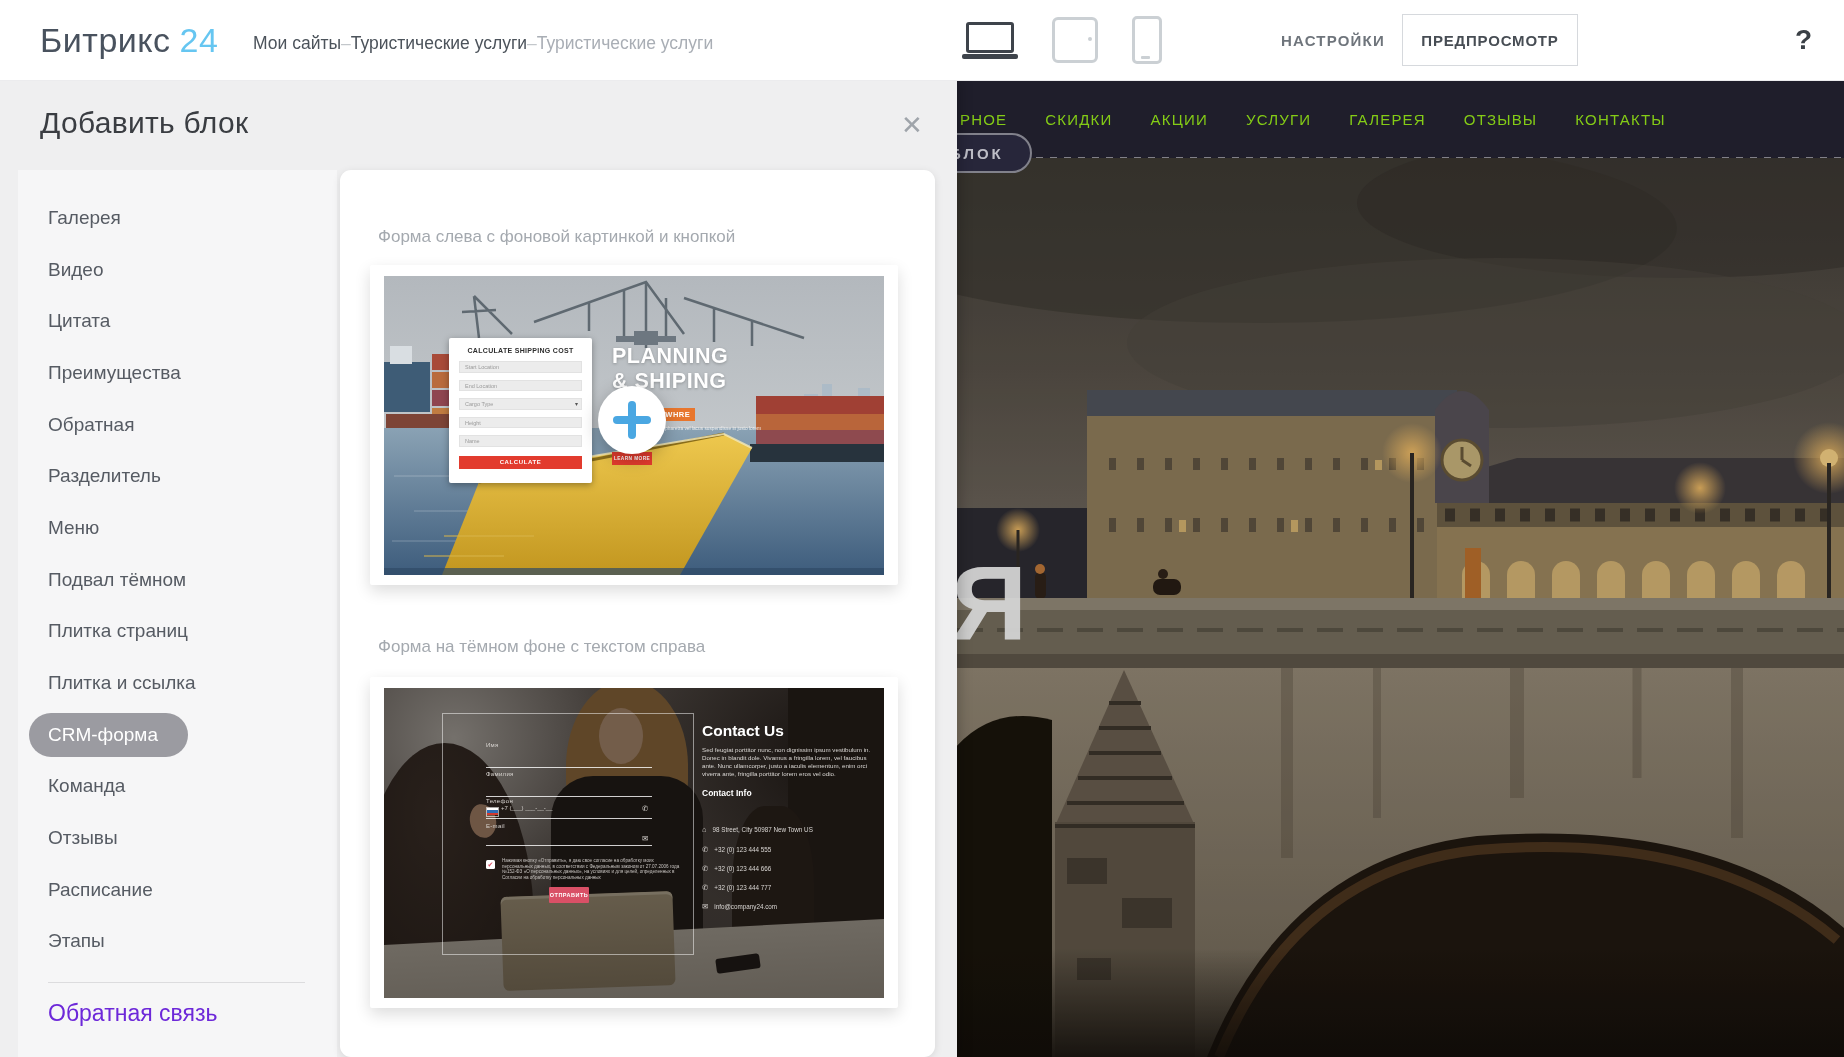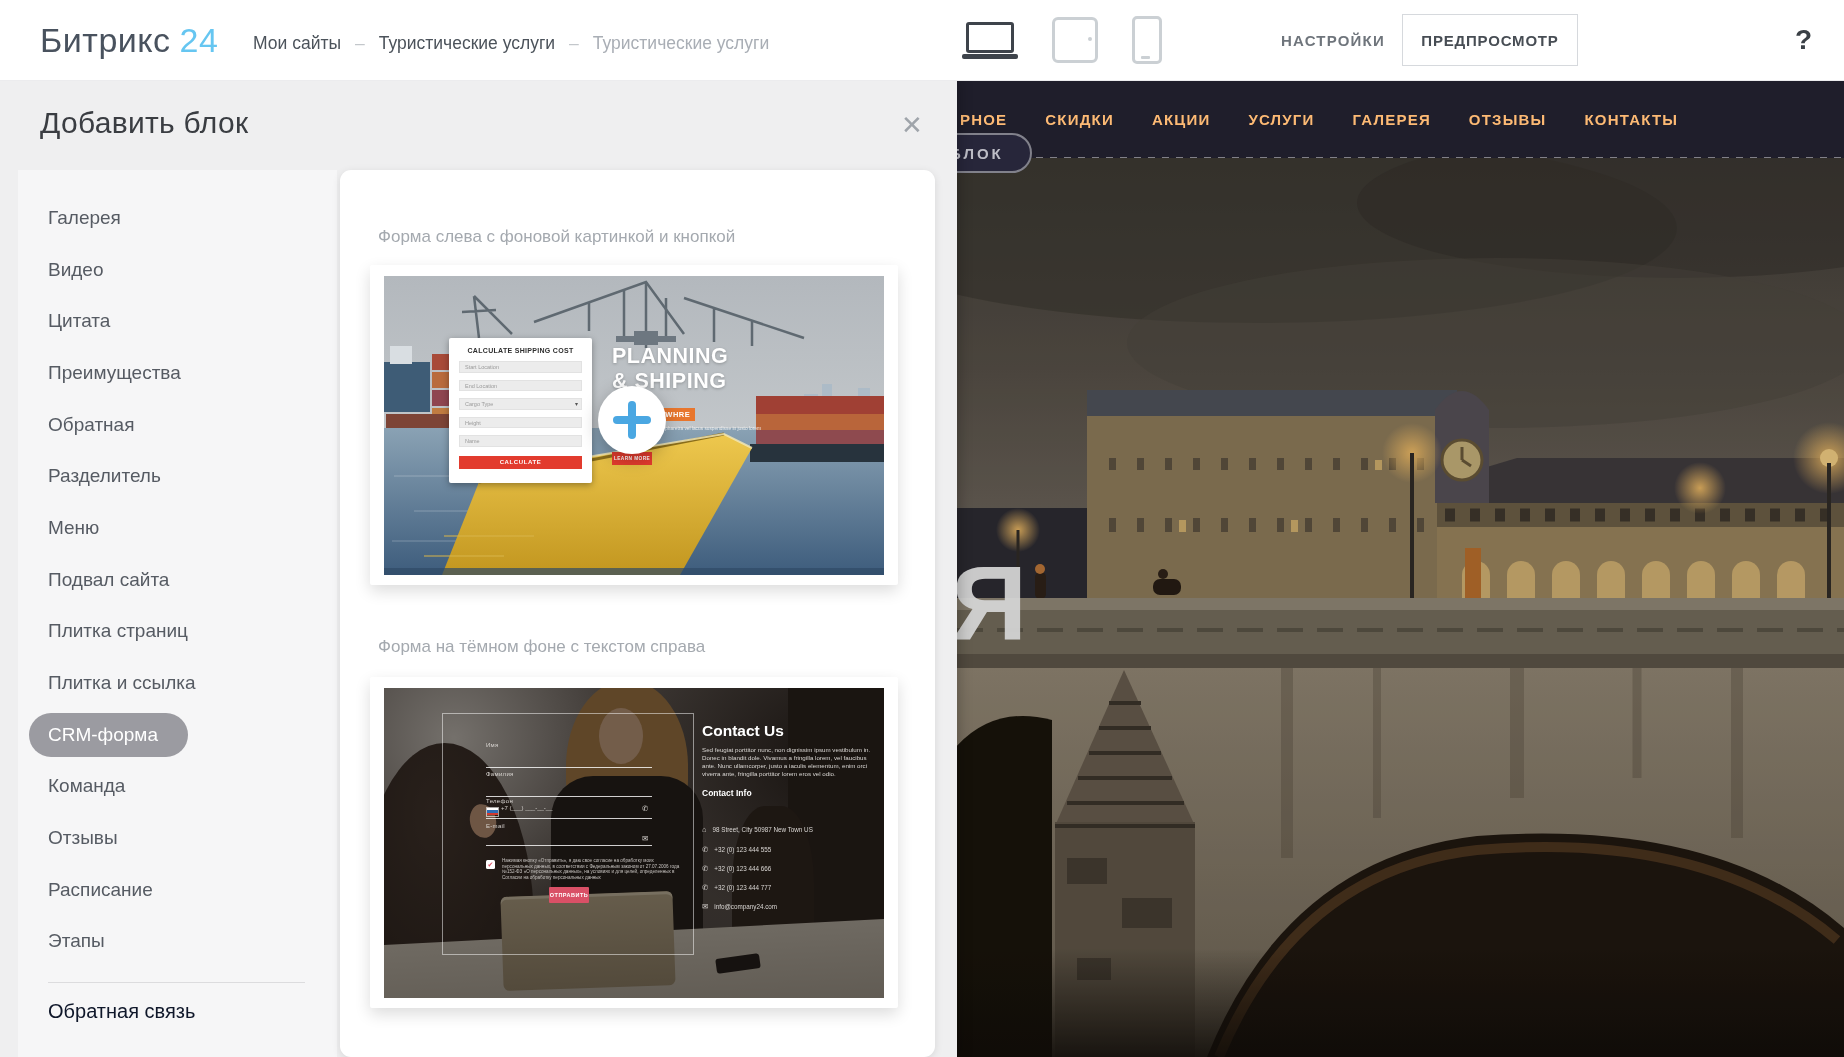--- a/index.html
+++ b/index.html
@@ -3,21 +3,21 @@
 <meta charset="utf-8">
 <style>
   html,body{margin:0;padding:0;background:#fff;font-family:"Liberation Sans",sans-serif;}
   #app{position:relative;width:1844px;height:1057px;overflow:hidden;background:#fff;}
 
   
   #header{position:absolute;top:0;left:0;width:1844px;height:80px;background:#fff;z-index:40;border-bottom:1px solid #ececee;}
   .logo{position:absolute;left:40px;top:0;height:80px;display:flex;align-items:center;font-size:34px;font-weight:500;letter-spacing:.5px;cursor:pointer;}
   .logo .l1{color:#49525e;}
   .logo .l2{color:#66c6f1;margin-left:9px;}
-  .crumbs{position:absolute;left:253px;top:0;height:87px;display:flex;align-items:center;gap:14px;font-size:17.5px;}
+  .crumbs{position:absolute;left:253px;top:0;height:87px;display:flex;align-items:center;font-size:17.5px;}
   .crumb{color:#4c535b;cursor:pointer;white-space:nowrap;}
   .crumb.last{color:#a9aeb5;cursor:default;}
   .crumb-sep{color:#c3c7cb;}
   .devices{position:absolute;left:962px;top:0;height:80px;display:flex;align-items:center;gap:34px;}
   .dev{cursor:pointer;display:flex;flex-direction:column;align-items:center;}
   .lap-scr{width:42px;height:25px;border:3px solid #3e444b;border-radius:3px;background:#fff;}
   .lap-base{width:56px;height:5px;background:#3e444b;border-radius:2px;margin-top:1px;}
   .tab-body{width:40px;height:40px;border:3px solid #cbd0d4;border-radius:6px;background:#fff;position:relative;}
   .tab-body::after{content:"";position:absolute;right:3px;top:17px;width:4px;height:4px;border-radius:50%;background:#cbd0d4;}
   .pho-body{width:24px;height:42px;border:3px solid #cbd0d4;border-radius:5px;background:#fff;position:relative;}
@@ -25,35 +25,35 @@
   .settings{position:absolute;left:1281px;top:0;height:80px;display:flex;align-items:center;font-size:15px;font-weight:700;letter-spacing:1.2px;color:#6f757c;cursor:pointer;}
   .btn-preview{position:absolute;left:1402px;top:14px;width:176px;height:52px;background:#fff;border:1px solid #d6d9dd;color:#474d54;font-size:15px;font-weight:700;letter-spacing:.8px;display:flex;align-items:center;justify-content:center;cursor:pointer;box-sizing:border-box;}
   .btn-publish{position:absolute;left:1594px;top:14px;width:172px;height:52px;background:#55c3ee;border-radius:2px;color:#fff;font-size:15px;font-weight:700;letter-spacing:.8px;display:flex;align-items:center;justify-content:center;cursor:pointer;}
   .help{position:absolute;left:1795px;top:0;height:80px;display:flex;align-items:center;font-size:28px;font-weight:700;color:#3a4046;cursor:pointer;}
 
   
   #stage{position:absolute;top:80px;left:0;right:0;bottom:0;background:#2a2a33;z-index:1;}
   .sitenav{position:absolute;top:0;left:0;right:0;height:78px;background:#1f1e2b;}
   .sitenav::after{content:"";position:absolute;left:0;right:0;bottom:-1px;height:2px;background:repeating-linear-gradient(90deg,#9a99a0 0 7px,transparent 7px 14px);opacity:.8;}
   .navrow{position:absolute;left:960px;top:0;height:78px;display:flex;align-items:center;gap:38px;}
-  .navitem{color:#fdba74;font-size:15px;font-weight:700;letter-spacing:1.2px;cursor:pointer;white-space:nowrap;}
+  .navitem{color:#84cc16;font-size:15px;font-weight:400;letter-spacing:1.2px;cursor:pointer;white-space:nowrap;}
   .blocktab{position:absolute;left:926px;top:53px;height:40px;line-height:38px;padding:0 26px 0 22px;border:2px solid #81818b;border-radius:22px;background:#27263a;color:#bdbdc6;font-size:15px;font-weight:700;letter-spacing:3px;z-index:2;cursor:pointer;box-sizing:border-box;}
   .photo{position:absolute;left:957px;top:78px;width:887px;bottom:0;overflow:visible;}
   .photo svg{position:absolute;left:0;top:0;width:887px;height:899px;}
   .heroletter{position:absolute;left:-6px;top:392px;font-size:106px;font-weight:700;color:#d6d6d6;opacity:.93;line-height:1;}
 
   
   #panel{position:absolute;top:80px;left:0;width:957px;bottom:0;background:#efeff0;z-index:30;box-shadow:3px 0 12px rgba(0,0,0,.22);}
   .p-title{position:absolute;left:40px;top:26px;font-size:30px;font-weight:400;letter-spacing:.3px;color:#3a3d42;}
   .p-close{position:absolute;left:901px;top:32px;font-size:26px;font-weight:300;color:#9fa4aa;cursor:pointer;line-height:1;}
   .p-side{position:absolute;left:18px;top:90px;width:319px;bottom:0;background:#f6f6f7;padding-top:22px;box-sizing:border-box;overflow:hidden;}
   .s-item{height:51.7px;display:flex;align-items:center;padding-left:30px;font-size:19px;color:#565b63;cursor:pointer;}
   .s-item.sel span{background:#9b9ba1;color:#fff;border-radius:25px;padding:11px 30px 11px 19px;margin-left:-19px;}
   .s-div{border-top:1px solid #dcdcde;margin:15px 32px 0 30px;}
-  .s-link{margin-top:17px;padding-left:30px;font-size:20px;color:#0f172a;cursor:pointer;}
+  .s-link{margin-top:17px;padding-left:30px;font-size:23px;color:#6d28d9;cursor:pointer;}
   .p-content{position:absolute;left:340px;top:90px;width:595px;bottom:0;background:#fff;box-shadow:0 2px 8px rgba(0,0,0,.10);overflow:hidden;border-radius:11px;}
   .cap{position:absolute;left:38px;font-size:17px;color:#a4a9af;}
   .card{position:absolute;left:30px;width:528px;background:#fff;box-shadow:0 6px 16px rgba(0,0,0,.14);border-radius:2px;cursor:pointer;}
   .cimg{position:relative;margin:11px 14px 10px 14px;width:500px;overflow:hidden;background:#888;}
 
   
   .form1{position:absolute;left:65px;top:62px;width:143px;height:145px;background:#fff;border-radius:2px;box-shadow:0 2px 7px rgba(0,0,0,.35);box-sizing:border-box;}
   .f1t{margin-top:9px;text-align:center;font-size:7px;font-weight:700;color:#2e2e2e;letter-spacing:.3px;}
   .f1row{position:relative;margin:7px 10px 0;height:11.5px;background:#ececec;border:1px solid #e2e2e2;font-size:5.5px;color:#9a9a9a;line-height:11px;padding-left:5px;box-sizing:border-box;}
   .f1row .caret{position:absolute;right:3px;top:0;font-size:6px;color:#555;}
@@ -274,21 +274,21 @@
       <div class="s-item">
           <span>Обратная</span>
         </div>
       <div class="s-item">
           <span>Разделитель</span>
         </div>
       <div class="s-item">
           <span>Меню</span>
         </div>
       <div class="s-item">
-          <span>Подвал сайта</span>
+          <span>Подвал тёмном</span>
         </div>
       <div class="s-item">
           <span>Плитка страниц</span>
         </div>
       <div class="s-item">
           <span>Плитка и ссылка</span>
         </div>
       <div class="s-item sel">
           <span>CRM-форма</span>
         </div>

